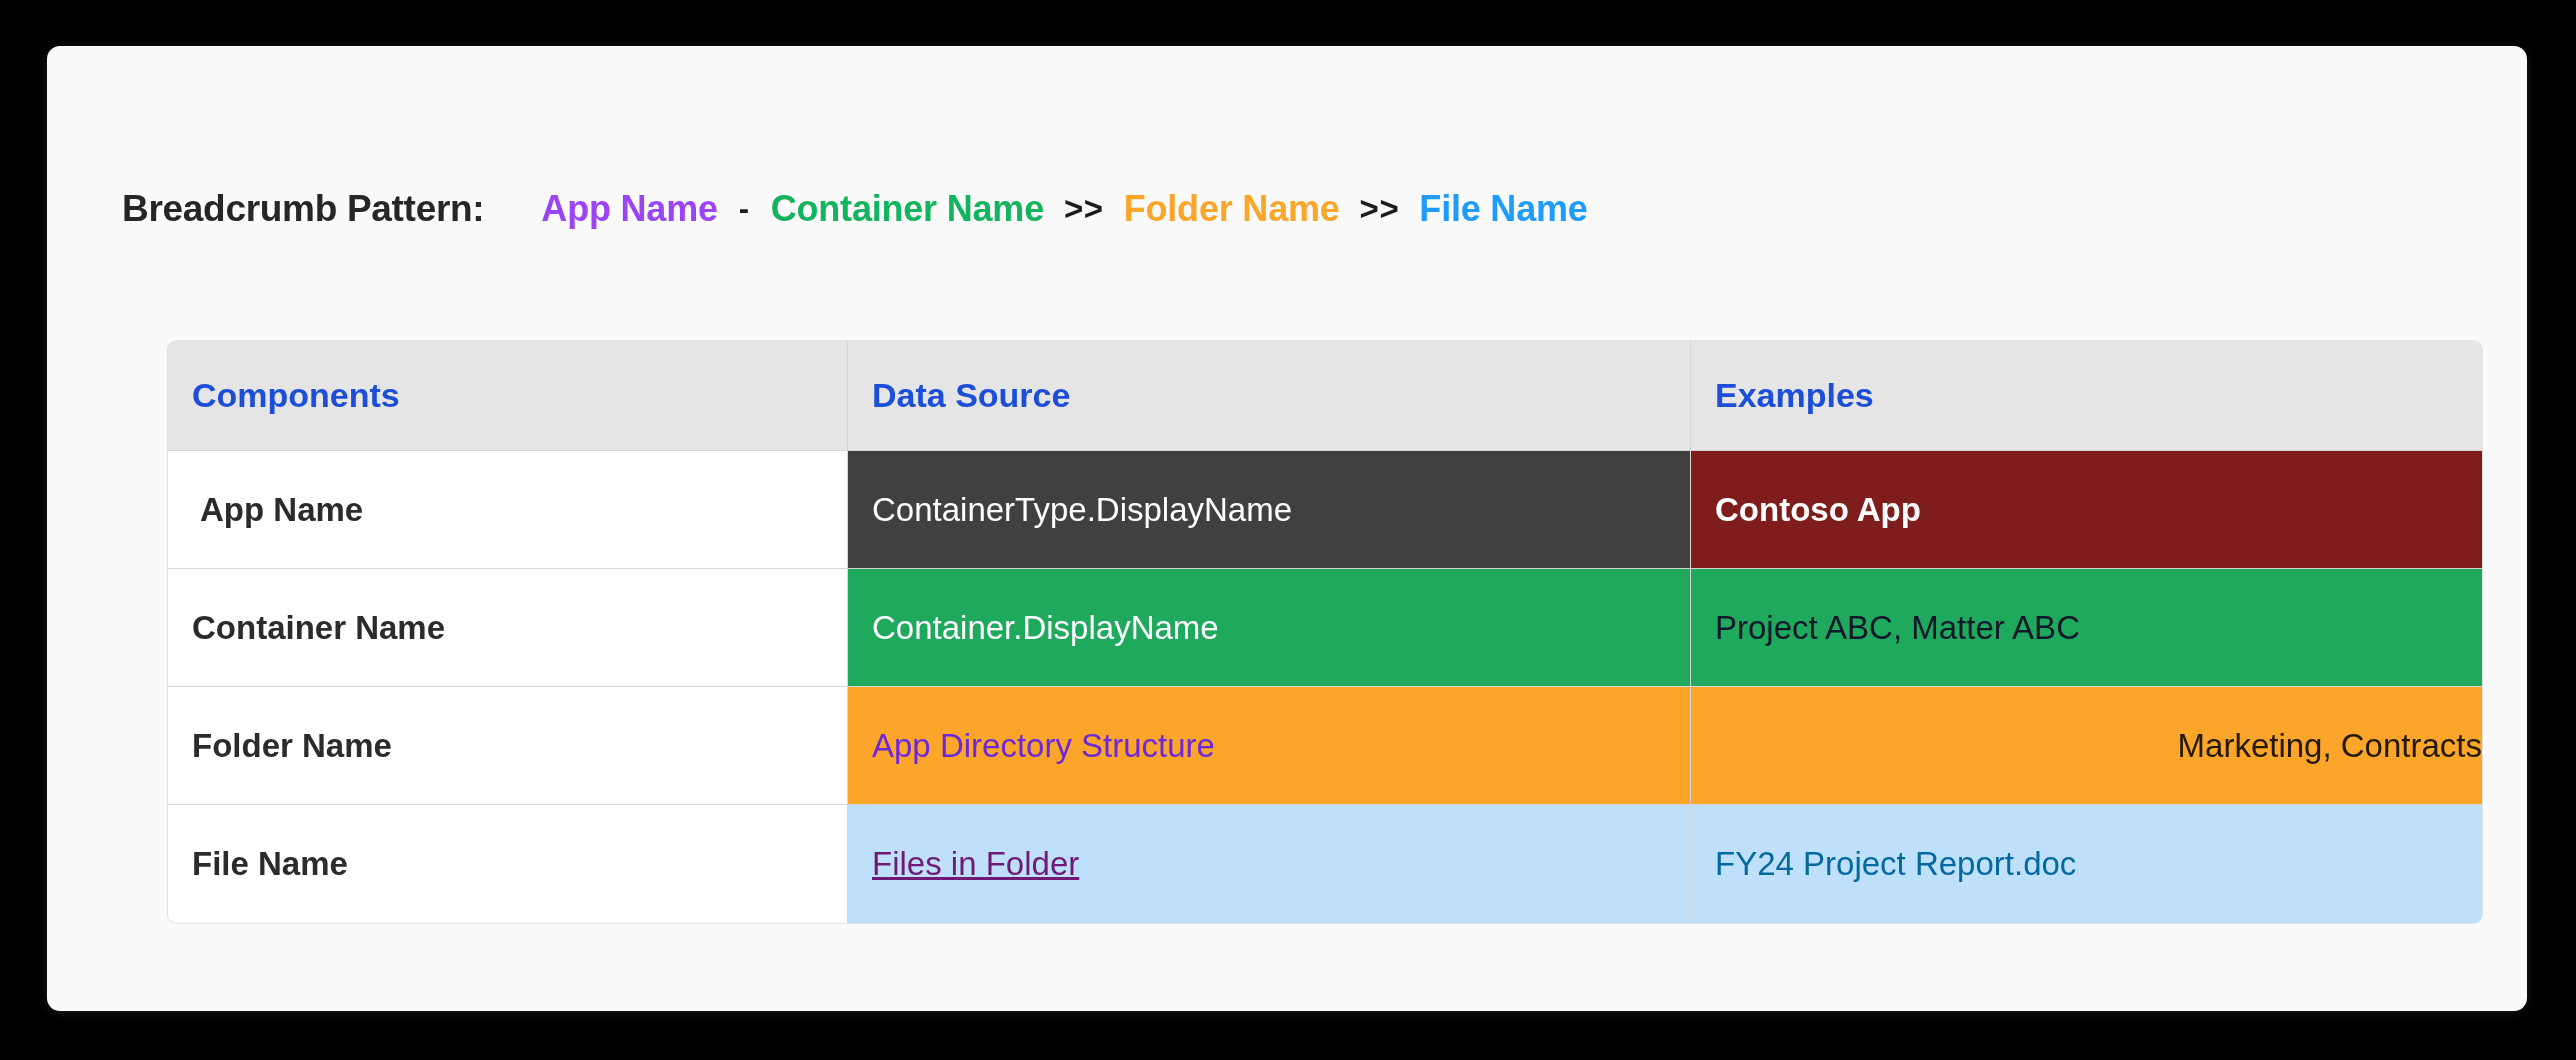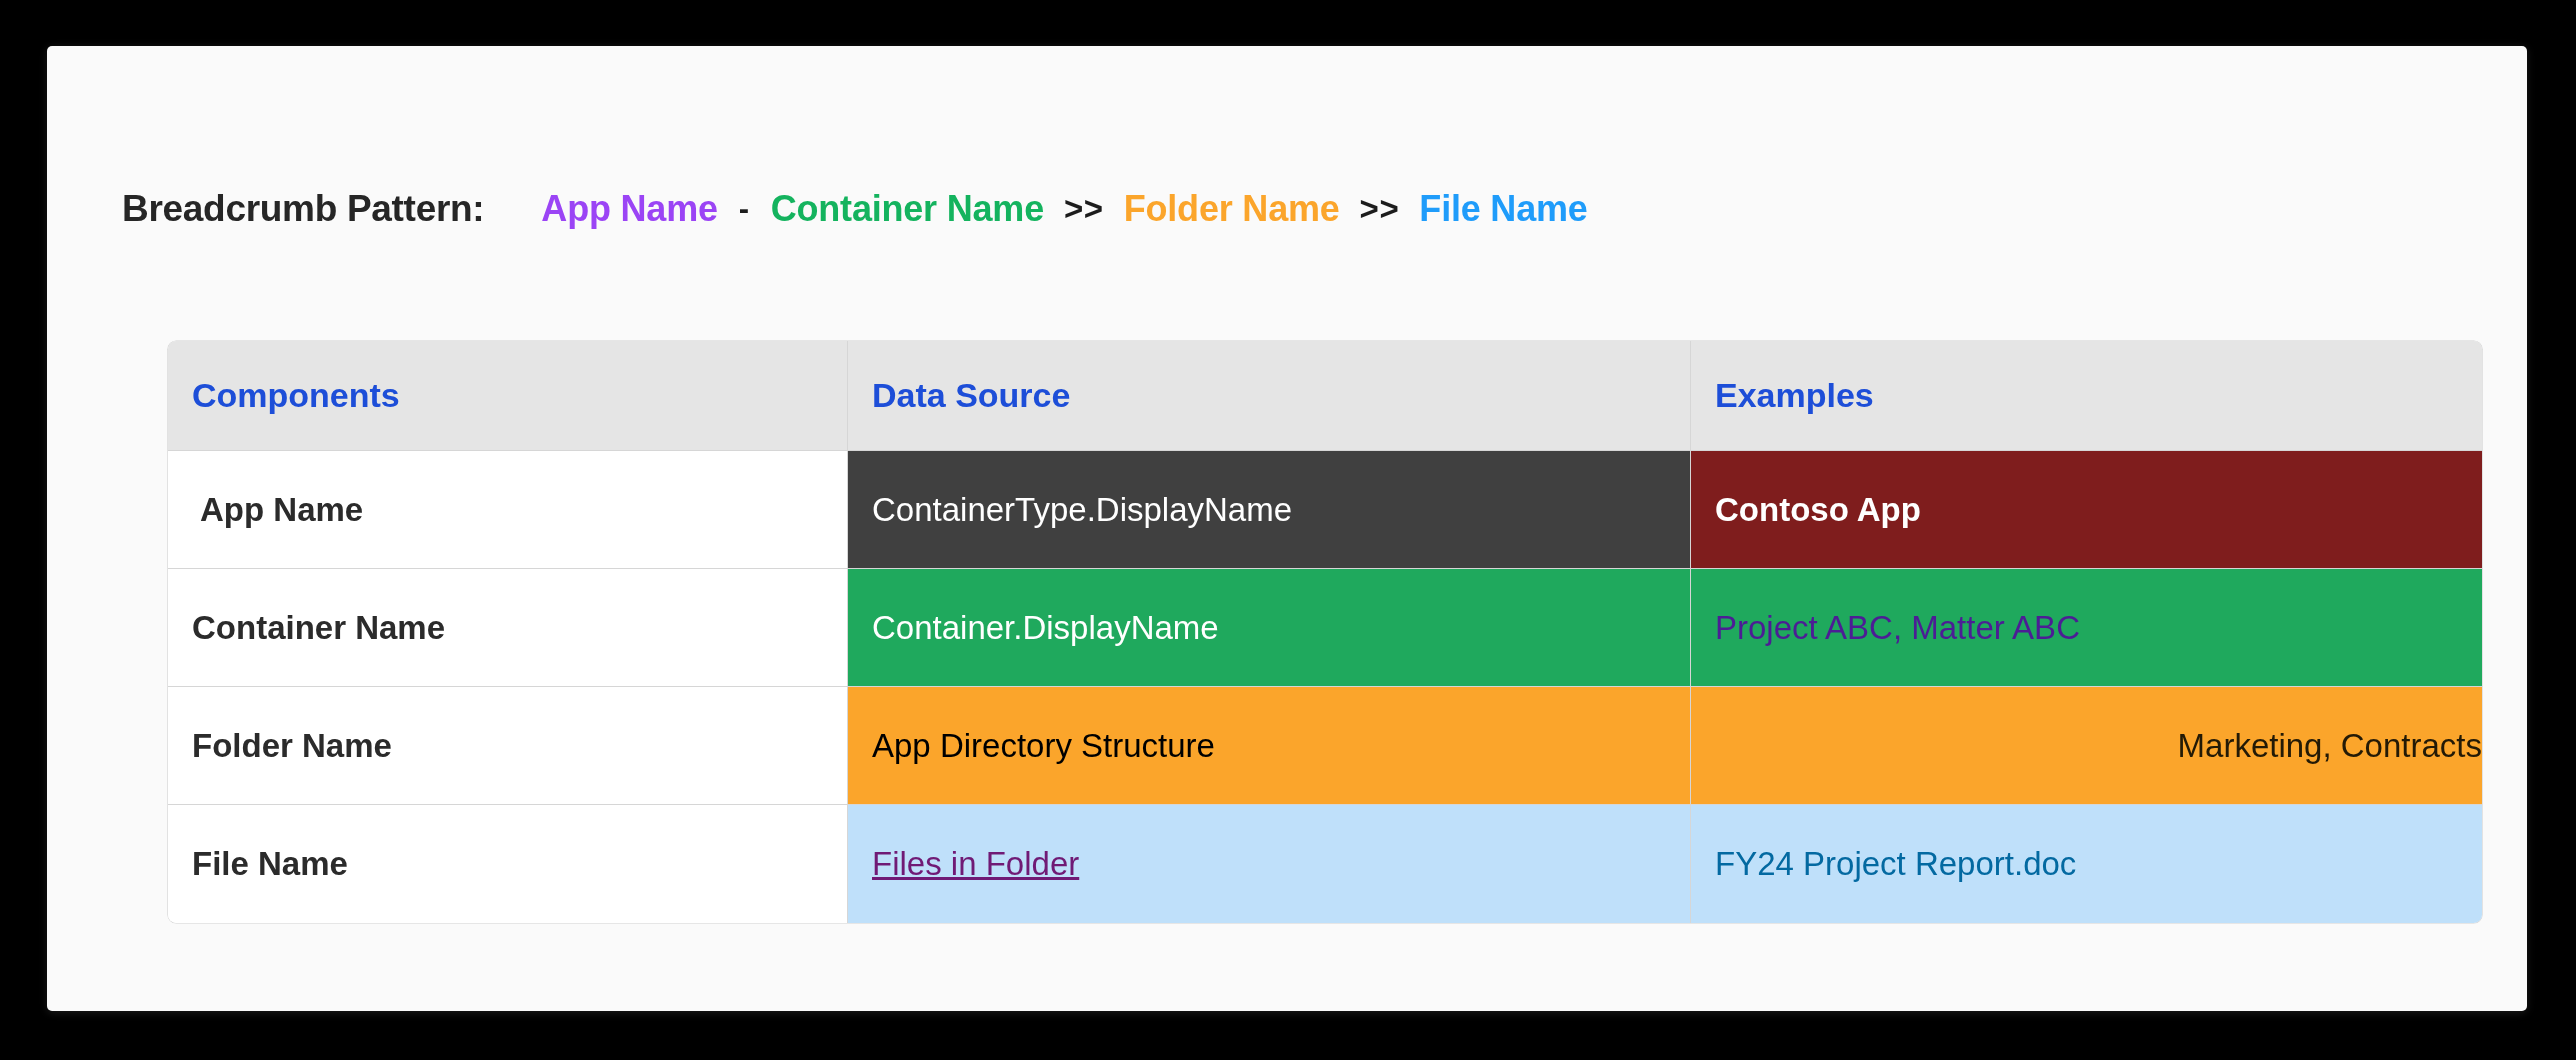--- a/index.html
+++ b/index.html
@@ -23,21 +23,21 @@
     background: #000000;
   }
 
   .card {
     position: absolute;
     left: 47px;
     top: 46px;
     width: 2480px;
     height: 965px;
     background: #FAFAFA;
-    border-radius: 5px;
+    border-radius: 13px;
     box-shadow: 0 1.8px 8.3px rgba(255,255,255,0.10);
     box-sizing: border-box;
     overflow: hidden;
   }
 
   
   .breadcrumb-row {
     position: absolute;
     left: 75px;
     top: 136px;
@@ -170,26 +170,26 @@
 
           <tr id="row0">
             <td class="label-cell indented">App Name</td>
             <td class="colored" id="r0c1" style="background: #404040; color: rgb(255, 255, 255);">ContainerType.DisplayName</td>
             <td class="colored" id="r0c2" style="background: #7f1d1d; color: rgb(255, 255, 255); font-weight: bold;">Contoso App</td>
           </tr>
 
           <tr id="row1">
             <td class="label-cell">Container Name</td>
             <td class="colored" id="r1c1" style="background: rgb(31, 169, 93); color: rgb(255, 255, 255);">Container.DisplayName</td>
-            <td class="colored" id="r1c2" style="background: rgb(31, 169, 93); color: #4c1d95;">Project ABC, Matter ABC</td>
+            <td class="colored" id="r1c2" style="background: rgb(31, 169, 93); color: #0f172a;">Project ABC, Matter ABC</td>
           </tr>
 
           <tr id="row2">
             <td class="label-cell">Folder Name</td>
-            <td class="colored" id="r2c1" style="background: rgb(251, 165, 43); color: #000000; margin-top: 22px;">App Directory Structure</td>
+            <td class="colored" id="r2c1" style="background: rgb(251, 165, 43); color: #6d28d9; margin-top: 22px;">App Directory Structure</td>
             <td class="colored" id="r2c2" style="background: rgb(251, 165, 43); color: rgb(35, 26, 6); text-align: right;">Marketing, Contracts</td>
           </tr>
 
           <tr id="row3">
             <td class="label-cell row-last">File Name</td>
             <td class="colored row-last" id="r3c1" style="background: rgb(191, 224, 250); color: #701a75; text-decoration: underline;">Files in Folder</td>
             <td class="colored row-last" id="r3c2" style="background: rgb(191, 224, 250); color: #0369a1;">FY24 Project Report.doc</td>
           </tr>
 
         </tbody>

